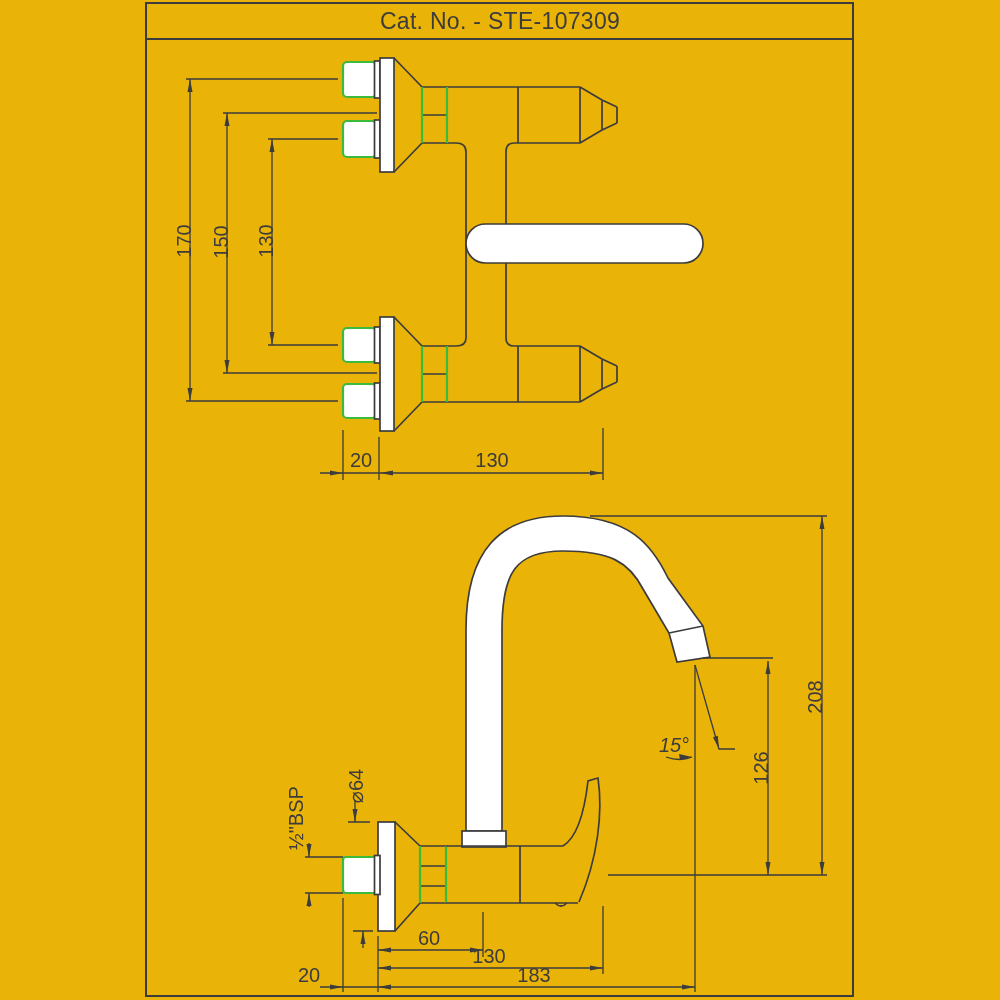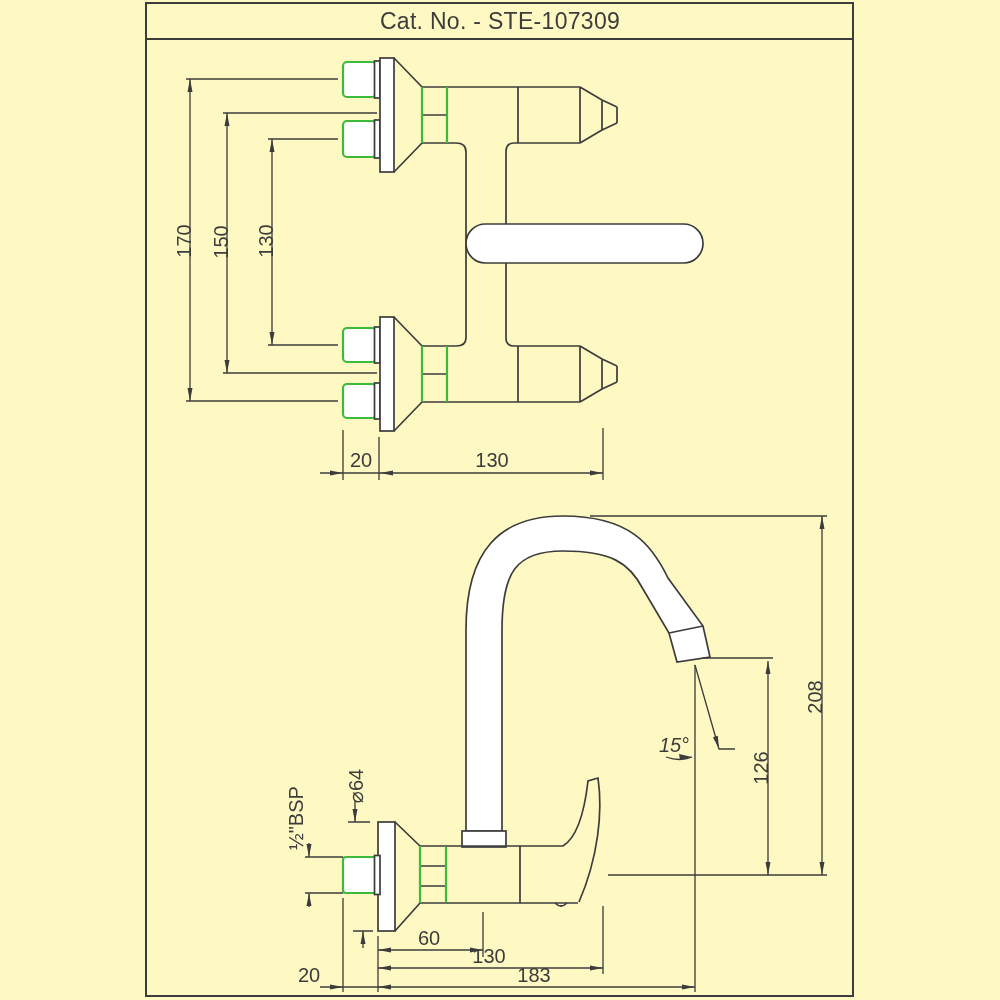--- a/index.html
+++ b/index.html
@@ -1,16 +1,16 @@
 <!DOCTYPE html>
 <html><head>
 <meta charset="utf-8">
 <style>
   html,body { margin:0; padding:0; background:#ffffff; width:1000px; height:1000px; overflow:hidden; }
-  #stage { position:relative; width:1000px; height:1000px; background:#fef9c3; }
+  #stage { position:relative; width:1000px; height:1000px; background:#eab308; }
   svg { position:absolute; left:0; top:0; }
   svg text {
     font-family:"Liberation Sans","DejaVu Sans",sans-serif;
     font-size:20px; fill:#3c3c3c;
   }
   .t-title { font-size:23px; letter-spacing:0.3px; }
   .it { font-style:italic; }
   .o  { stroke:#3c3c3c; stroke-width:1.7; fill:none; }   
   .ow { stroke:#3c3c3c; stroke-width:1.7; fill:#ffffff; }
   .d  { stroke:#3c3c3c; stroke-width:1.3; fill:none; }   

